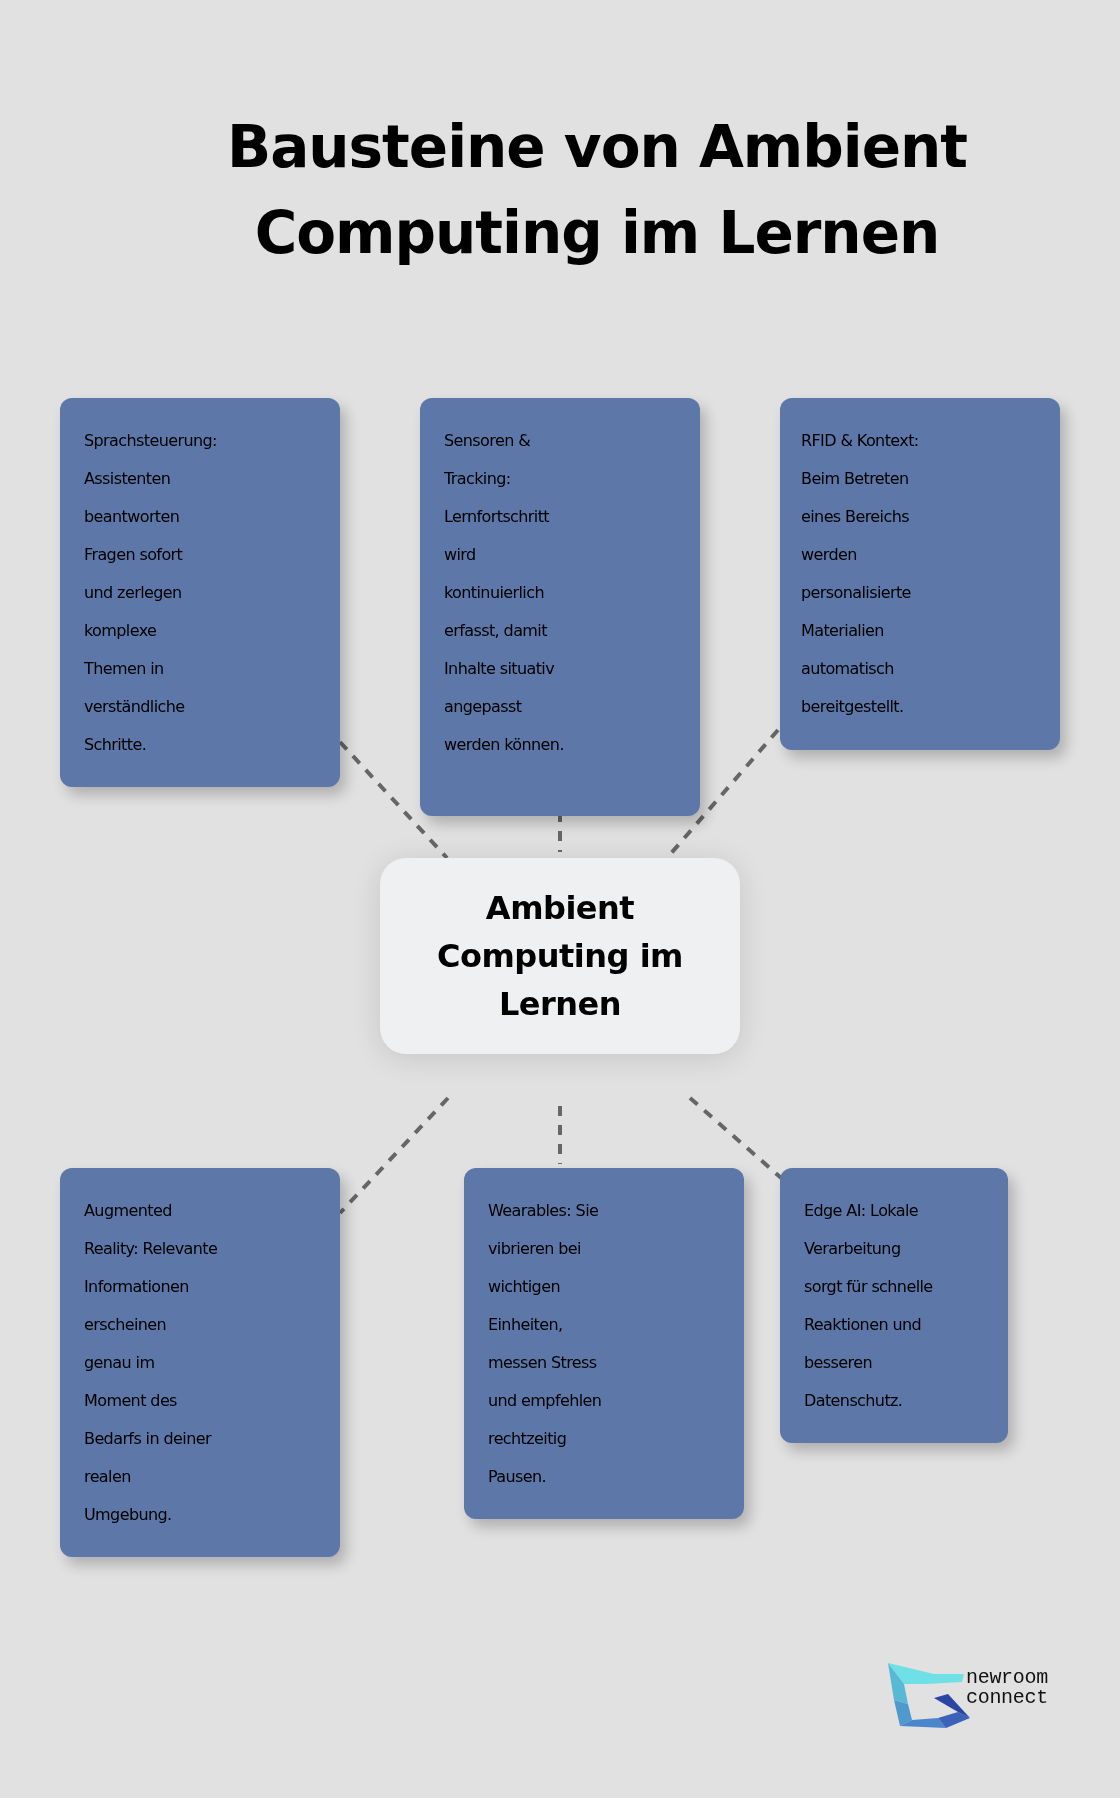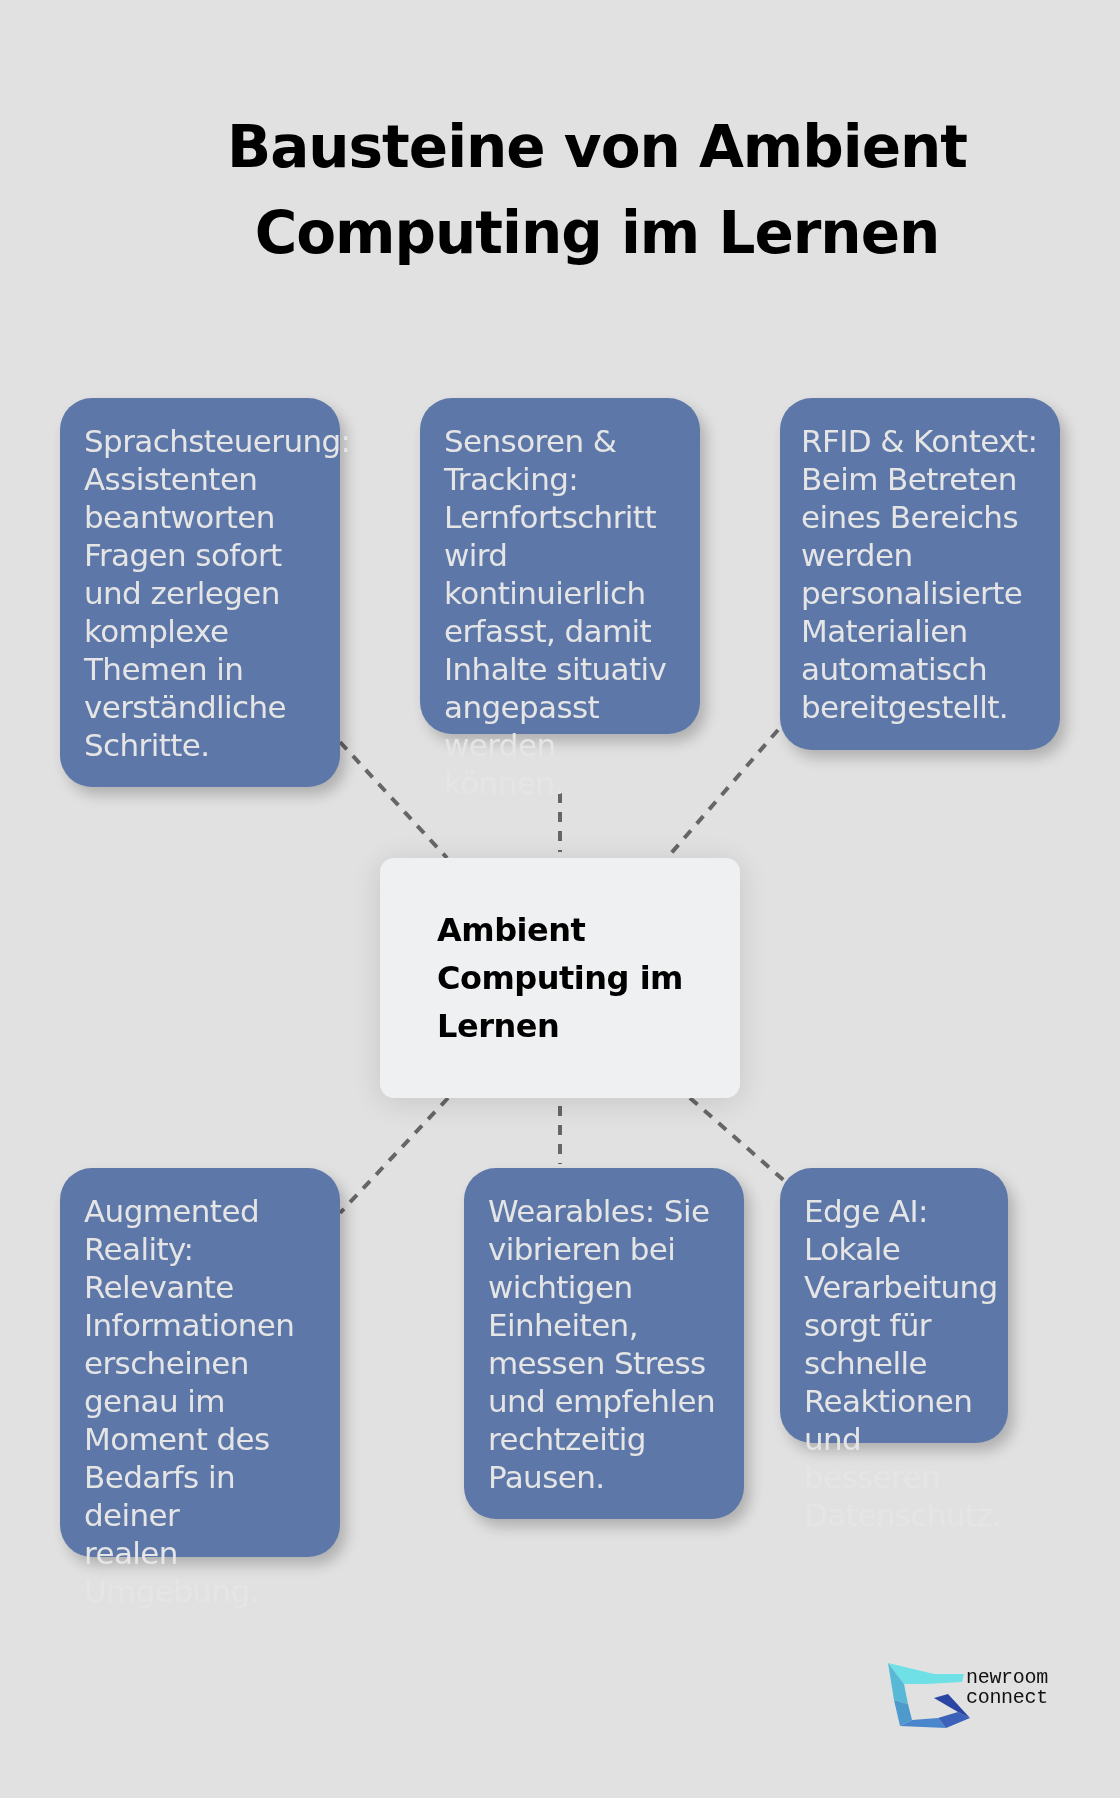--- a/index.html
+++ b/index.html
@@ -1,20 +1,20 @@
 <!DOCTYPE html>
 <html><head>
 <meta charset="utf-8">
 <style>
   html, body { margin:0; padding:0; }
   body { width:1120px; height:1798px; background:#e0e1e0; position:relative; overflow:hidden; font-family:"Liberation Sans", "DejaVu Sans", sans-serif; }
   .title { position:absolute; left:13px; width:1120px; top:104px; text-align:center; font-family:"DejaVu Sans", sans-serif; font-weight:bold; font-size:58px; line-height:86px; color:#000; letter-spacing:-1px;padding-left:24px; }
   svg.lines { position:absolute; left:0; top:0; }
-  .node { position:absolute; background:#5d77a8; border-radius:32px; box-shadow:6px 8px 14px rgba(0,0,0,0.22); box-sizing:border-box; padding:24px 20px 0 24px; color:#e5e5e5; font-family:"DejaVu Sans", sans-serif; font-size:31px; line-height:38px; letter-spacing:-0.6px; white-space:pre-line; }
-  .center { position:absolute; left:380px; top:858px; width:360px; height:240px; background:#eff0f1; border-radius:14px; box-shadow:0 4px 30px rgba(0,0,0,0.12); display:flex; align-items:center; justify-content:center; }
+  .node { position:absolute; background:#5d77a8; border-radius:12px; box-shadow:6px 8px 14px rgba(0,0,0,0.22); box-sizing:border-box; padding:24px 20px 0 24px; color:#000000; font-family:"DejaVu Sans", sans-serif; font-size:16px; line-height:38px; letter-spacing:-0.6px; white-space:pre-line; }
+  .center { position:absolute; left:380px; top:858px; width:360px; height:196px; background:#eff0f1; border-radius:26px; box-shadow:0 4px 30px rgba(0,0,0,0.12); display:flex; align-items:center; justify-content:center; text-align:center; }
   .center span { font-family:"DejaVu Sans", sans-serif; font-weight:bold; font-size:32px; line-height:48px; color:#000; white-space:pre-line; letter-spacing:-0.5px; }
   .logo { position:absolute; left:886px; top:1660px; width:200px; height:80px; }
   .logo-text { position:absolute; left:966px; top:1668px; font-family:Liberation Mono, monospace; font-size:20px; line-height:20px; color:#111; letter-spacing:-0.3px; }
 </style>
 </head>
 <body>
 
 <div class="title" style="white-space:pre-line;">Bausteine von Ambient
 Computing im Lernen</div>
 
@@ -31,21 +31,21 @@
 
 <div class="node" style="left:60px;top:398px;width:280px;height:389px;">Sprachsteuerung:
 Assistenten
 beantworten
 Fragen sofort
 und zerlegen
 komplexe
 Themen in
 verständliche
 Schritte.</div>
-<div class="node" style="left:420px;top:398px;width:280px;height:336px;">Sensoren &amp;
+<div class="node" style="left:420px;top:398px;width:280px;height:418px;">Sensoren &amp;
 Tracking:
 Lernfortschritt
 wird
 kontinuierlich
 erfasst, damit
 Inhalte situativ
 angepasst
 werden können.</div>
 <div class="node" style="left:780px;top:398px;width:280px;height:352px;padding-left:21px;">RFID &amp; Kontext:
 Beim Betreten

